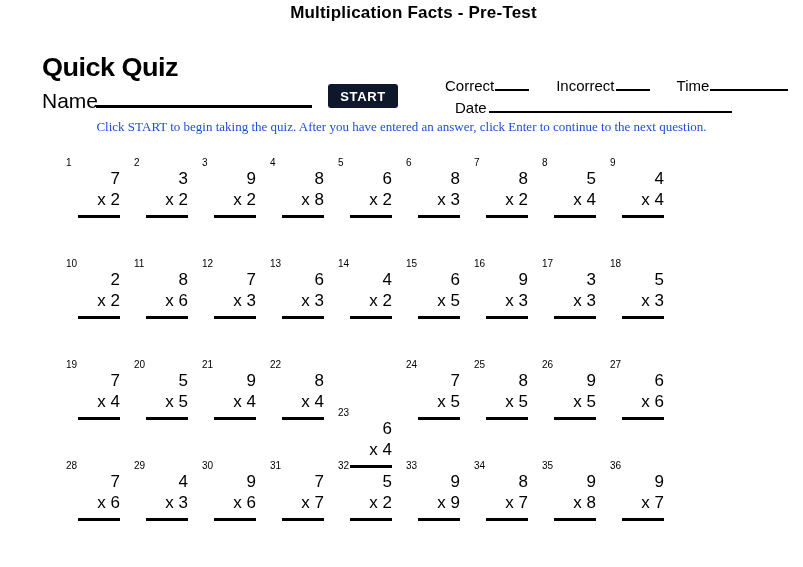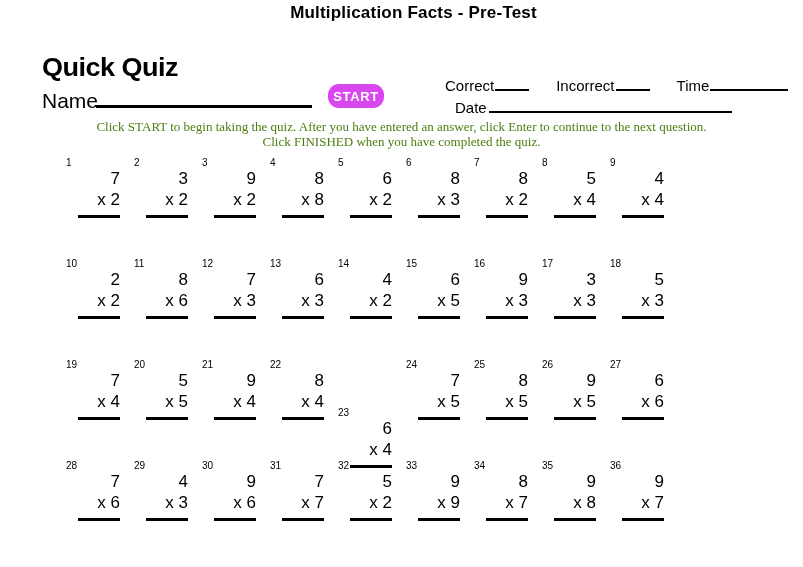--- a/index.html
+++ b/index.html
@@ -58,24 +58,24 @@
     width: 216px;
     height: 3px;
     background: #000;
   }
 
   
   .start-button {
     position: absolute;
     left: 328px;
     top: 84px;
-    width: 56px;
+    width: 70px;
     height: 24px;
-    background: #d946ef;
-    border-radius: 11px;
+    background: #0f172a;
+    border-radius: 3px;
     color: #ffffff;
     font-size: 13px;
     font-weight: bold;
     letter-spacing: 0.6px;
     display: flex;
     align-items: center;
     justify-content: center;
     cursor: pointer;
     border: none;
     padding: 0;
@@ -120,21 +120,21 @@
   
   .instructions {
     position: absolute;
     left: 0;
     top: 119px;
     width: 803px;
     text-align: center;
     font-family: "Liberation Serif", serif;
     font-size: 13px;
     line-height: 15px;
-    color: #4d7c0f;
+    color: #1d4ed8;
   }
 
   
   .problem-grid {
     position: absolute;
     left: 0;
     top: 158px;
     width: 803px;
   }
   .problem-row {
@@ -210,21 +210,20 @@
   </div>
 </div>
 
 <div class="date-row">
   <span class="score-label">Date</span>
   <span class="rule-date"></span>
 </div>
 
 <div class="instructions">
   <div>Click START to begin taking the quiz. After you have entered an answer, click Enter to continue to the next question.</div>
-  <div>Click FINISHED when you have completed the quiz.</div>
 </div>
 
 <div class="problem-grid" id="problem-grid">
     <div class="problem-row">
       <div class="problem" style="left: 66px;">
         <span class="problem-number">1</span>
         <span class="operand-top">7</span>
         <span class="operand-bottom">x 2</span>
         <span class="answer-rule"></span>
       </div>

